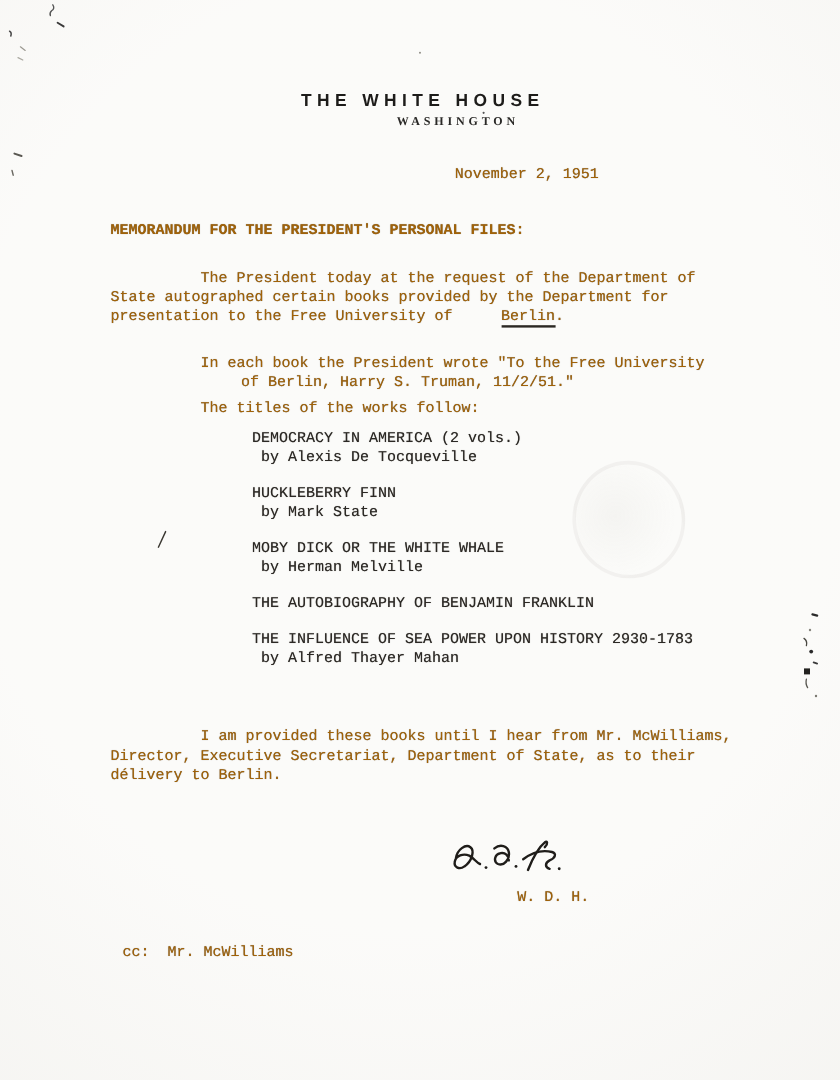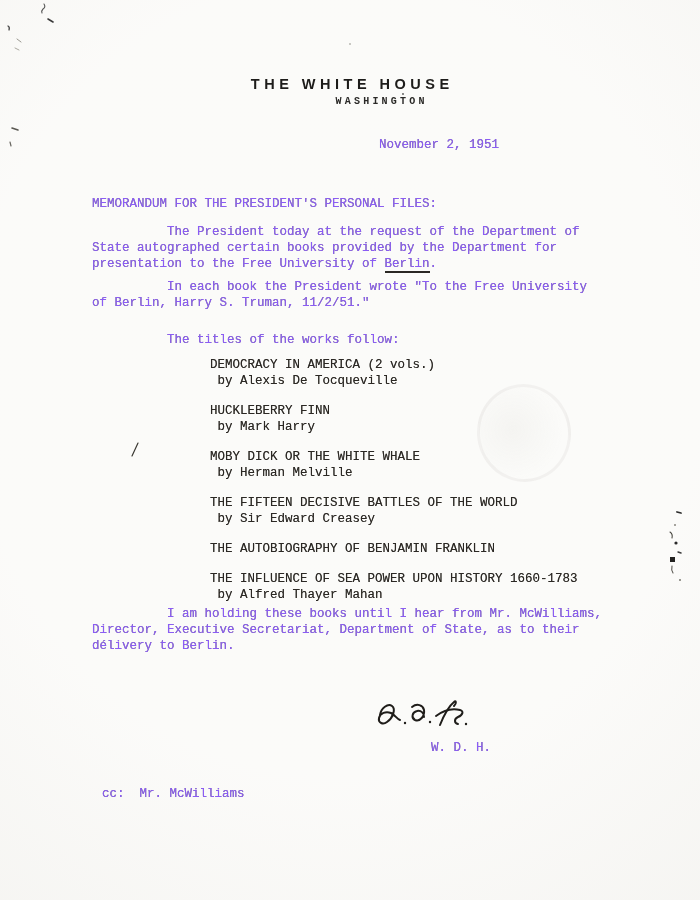--- a/index.html
+++ b/index.html
@@ -12,42 +12,42 @@
     color: #2b2824;
   }
   .page { position: relative; width: 700px; height: 632px; }
 
   .type {
     position: absolute;
     font-family: "Liberation Mono", monospace;
     font-size: 12.5px;
     line-height: 16px;
     white-space: pre;
-    color: #8b5cf6;
+    color: #a16207;
     text-shadow: 0 0 0.6px rgba(43,40,36,0.65);
   }
 
   .letterhead-title {
     position: absolute; top: 76px; left: 0; width: 700px;
     text-align: center;
     font-family: "Liberation Sans", sans-serif;
     font-weight: bold; font-size: 14.5px;
     letter-spacing: 4.5px; text-indent: 4.5px;
     color: #1d1c1a;
   }
   .letterhead-subtitle {
     position: absolute; top: 96px; left: 380px;
     transform: translateX(-50%);
-    font-family: Liberation Mono, monospace;
+    font-family: Liberation Serif, serif;
     font-weight: bold; font-size: 10px;
     letter-spacing: 3.2px; text-indent: 3.2px;
     color: #2a2927;
   }
 
-  .underlined-word { border-bottom: 2px solid #2b2824; padding-bottom: 0px; }
+  .underlined-word { border-bottom: 2px solid #2b2824; padding-bottom: 0px; margin-left: 33px; }
 
   .book-list { position: absolute; left: 210px; top: 357px; }
   .book-entry { margin-bottom: 14px; }
   .book-title, .book-author {
     font-family: "Liberation Mono", monospace;
     font-size: 12.5px; line-height: 16px; white-space: pre;
     text-shadow: 0 0 0.6px rgba(43,40,36,0.65);
   }
 
   .seal {
@@ -65,61 +65,57 @@
 </head>
 <body>
 
 <div class="page">
 
   <div class="letterhead-title">THE WHITE HOUSE</div>
   <div class="letterhead-subtitle">WASHINGTON</div>
 
   <div class="type" style="left:379px; top:137px;">November 2, 1951</div>
 
-  <div class="type" style="left:92px; top:196px;">MEMORANDUM FOR THE PRESIDENT'S PERSONAL FILES:</div>
+  <div class="type" style="left:92px; top:184px;font-weight:bold;">MEMORANDUM FOR THE PRESIDENT'S PERSONAL FILES:</div>
 
   <div class="type" style="left:92px; top:224px;"><span>          The President today at the request of the Department of
 State autographed certain books provided by the Department for
 presentation to the Free University of </span><span class="underlined-word">Berlin</span><span>.</span></div>
 
-  <div class="type" style="left:92px; top:279px;">          In each book the President wrote "To the Free University
+  <div class="type" style="left:92px; top:295px;text-align:center;">          In each book the President wrote "To the Free University
 of Berlin, Harry S. Truman, 11/2/51."</div>
 
   <div class="type" style="left:92px; top:332px;text-align:center;">          The titles of the works follow:</div>
 
   <div class="book-list">
     <div class="book-entry">
       <div class="book-title">DEMOCRACY IN AMERICA (2 vols.)</div>
       <div class="book-author"> by Alexis De Tocqueville</div>
     </div>
     <div class="book-entry">
       <div class="book-title">HUCKLEBERRY FINN</div>
-      <div class="book-author"> by Mark Harry</div>
+      <div class="book-author"> by Mark State</div>
     </div>
     <div class="book-entry">
       <div class="book-title">MOBY DICK OR THE WHITE WHALE</div>
       <div class="book-author"> by Herman Melville</div>
     </div>
     <div class="book-entry">
-      <div class="book-title">THE FIFTEEN DECISIVE BATTLES OF THE WORLD</div>
-      <div class="book-author"> by Sir Edward Creasey</div>
-    </div>
-    <div class="book-entry">
       <div class="book-title">THE AUTOBIOGRAPHY OF BENJAMIN FRANKLIN</div>
       <div class="book-author"></div>
     </div>
     <div class="book-entry">
-      <div class="book-title">THE INFLUENCE OF SEA POWER UPON HISTORY 1660-1783</div>
+      <div class="book-title">THE INFLUENCE OF SEA POWER UPON HISTORY 2930-1783</div>
       <div class="book-author"> by Alfred Thayer Mahan</div>
     </div>
   </div>
 
   <div class="seal"></div>
 
-  <div class="type" style="left:92px; top:606px;">          I am holding these books until I hear from Mr. McWilliams,
+  <div class="type" style="left:92px; top:606px;">          I am provided these books until I hear from Mr. McWilliams,
 Director, Executive Secretariat, Department of State, as to their
 délivery to Berlin.</div>
 
   <svg class="signature-svg" width="102" height="42" viewBox="0 0 102 42">
     <g fill="none" stroke="#1f1d1a" stroke-width="2" stroke-linecap="round" stroke-linejoin="round">
       <path d="M6,18 C7,11 14,6 18,9 C22,12 19,21 13,25 C9,28 4,26 5,21 C6,16 12,14 17,16 C21,18 23,22 26,23"></path>
       <circle cx="31" cy="26" r="1.2" fill="#1f1d1a" stroke="none"></circle>
       <path d="M38,10 C43,6 49,8 50,13 C51,19 46,25 41,23 C37,21 38,15 43,14 C47,13 50,16 50,20"></path>
       <circle cx="56" cy="25" r="1.2" fill="#1f1d1a" stroke="none"></circle>
       <path d="M66,28 C70,18 75,9 80,5 C82,3 83,6 80,9"></path>

